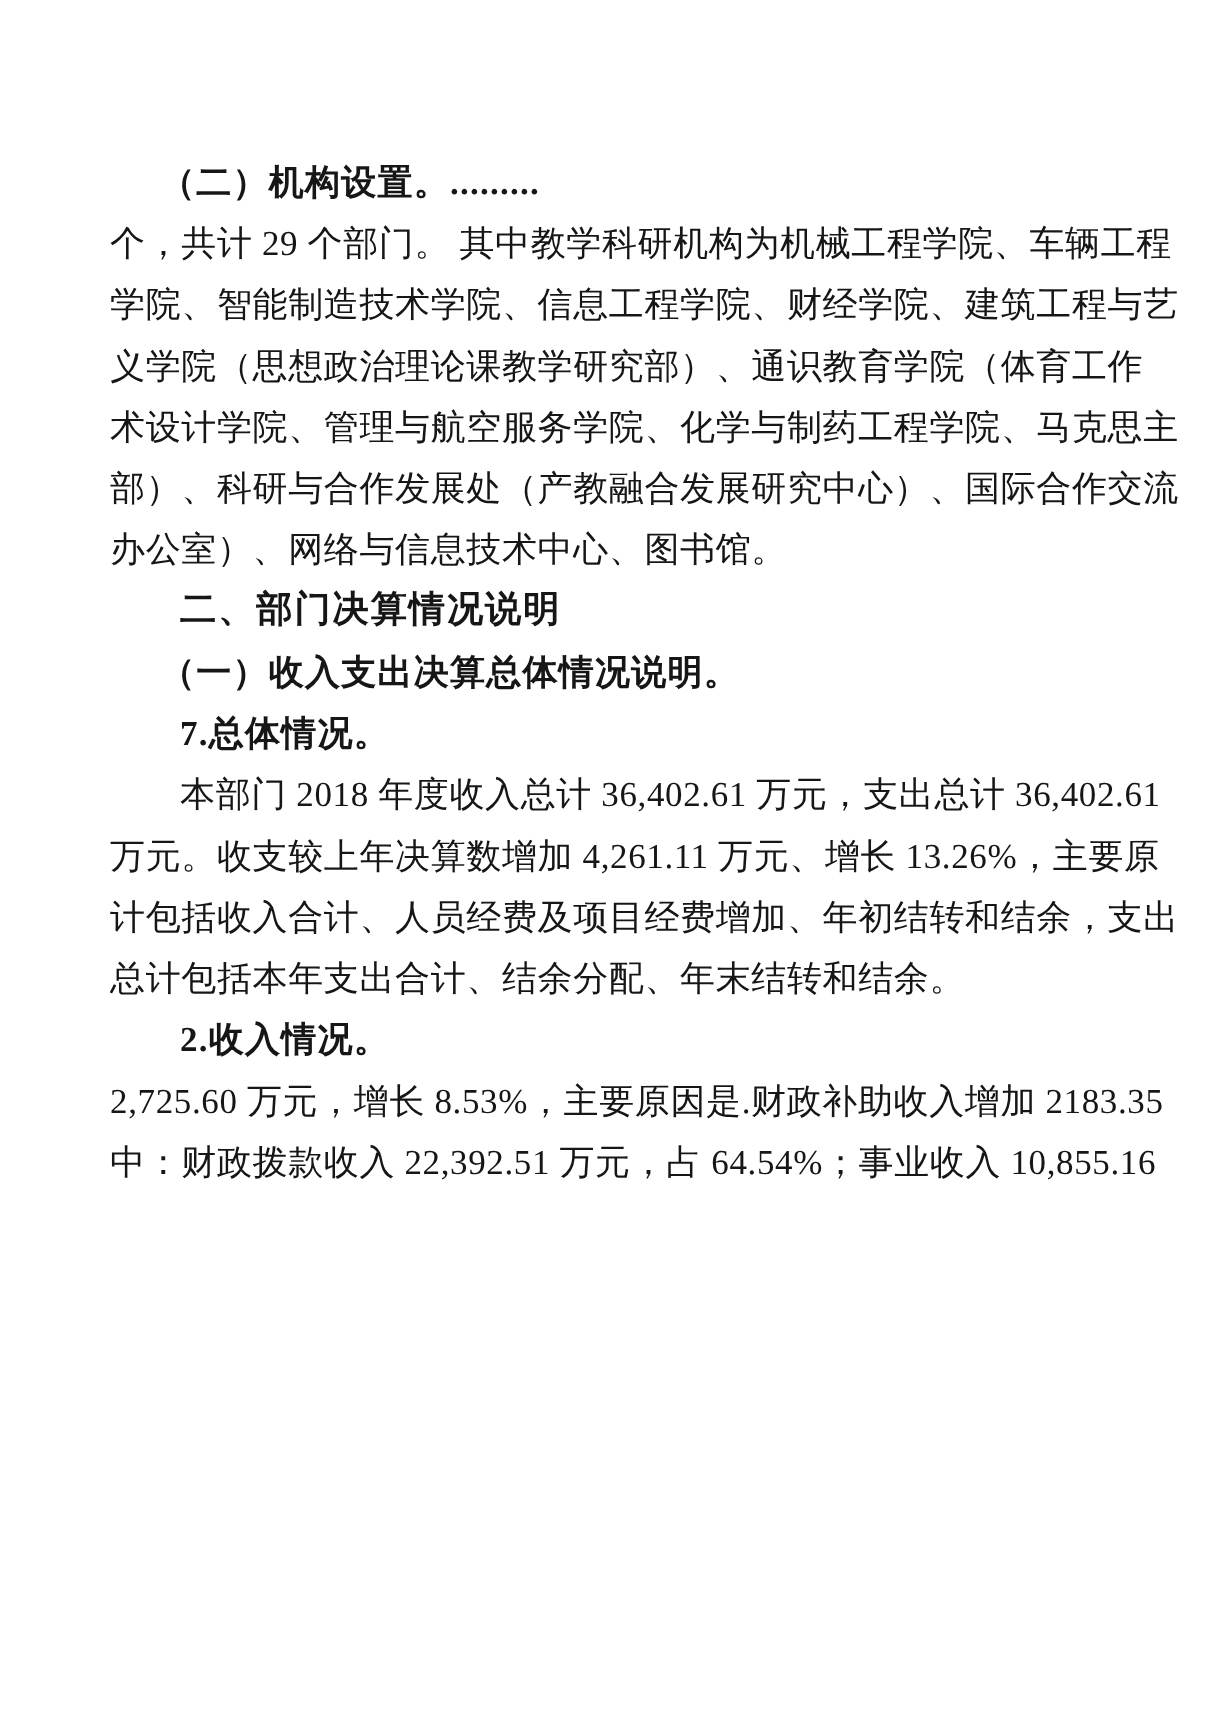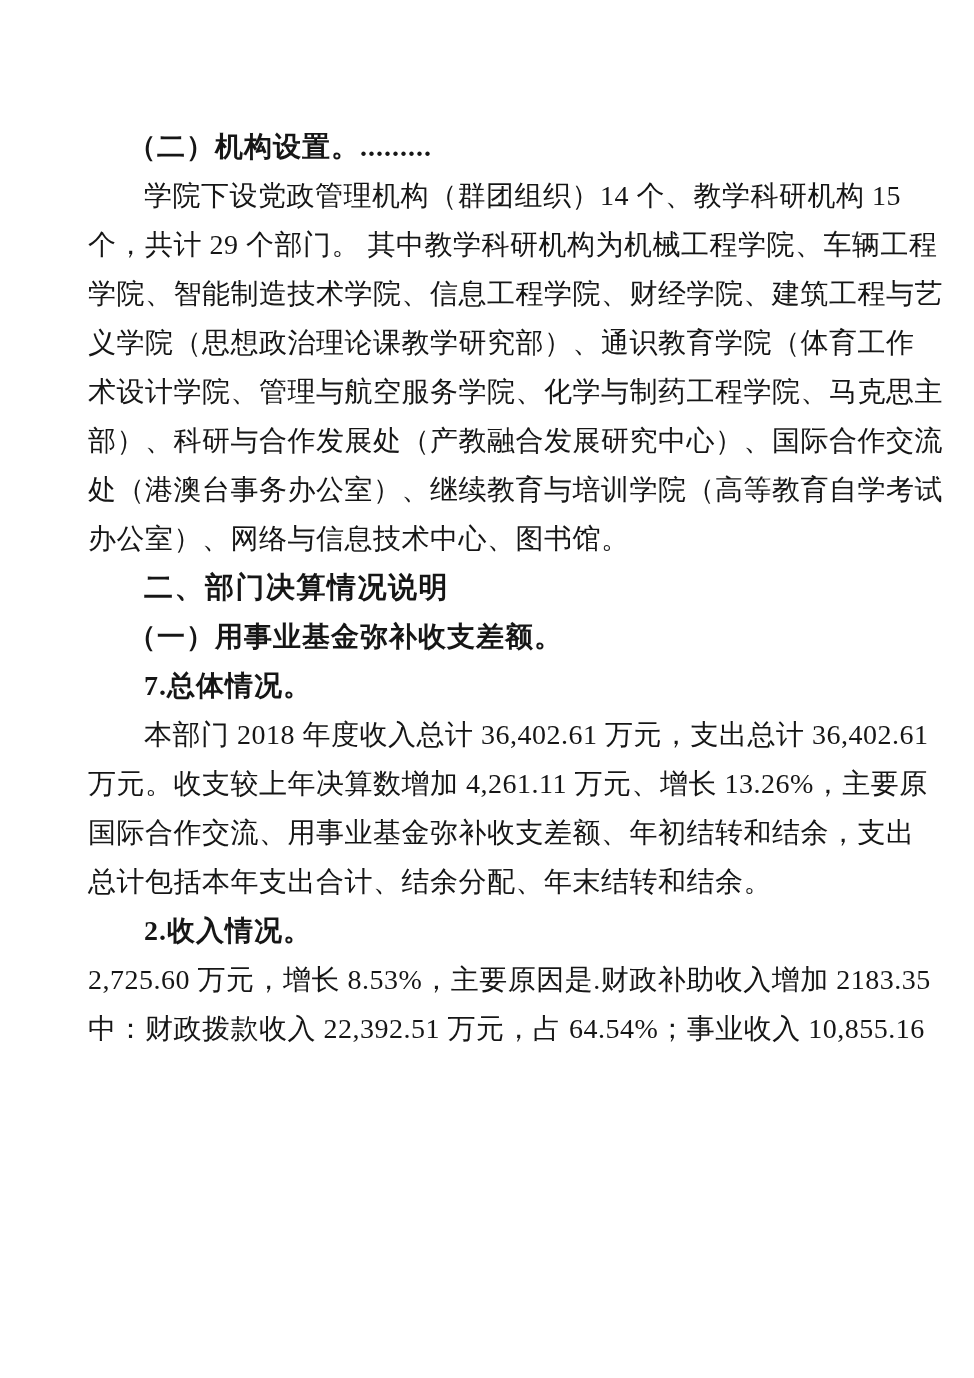--- a/index.html
+++ b/index.html
@@ -30,60 +30,58 @@
   }
   
   .h-kai {
     font-weight: bold;
     padding-left: 40px;
     letter-spacing: 1px;
   }
   
   .h-hei {
     font-weight: bold;
-    font-family: Liberation Serif, serif;
+    font-family: Liberation Mono, monospace;
     font-size: 29px;
     padding-left: 56px;
     letter-spacing: 1.5px;
   }
   
   .h-num {
     font-weight: bold;
     padding-left: 56px;
     letter-spacing: 1px;
   }
 </style>
 </head>
 <body>
 
 <div class="page">
 
   <div class="line h-kai">（二）机构设置。.........</div>
 
   <div>
-    <div class="line first">学院下设党政管理机构（群团组织）14 个、教学科研机构 15</div>
     <div class="line">个，共计 29 个部门。 其中教学科研机构为机械工程学院、车辆工程</div>
     <div class="line">学院、智能制造技术学院、信息工程学院、财经学院、建筑工程与艺</div>
     <div class="line">义学院（思想政治理论课教学研究部）、通识教育学院（体育工作</div>
     <div class="line">术设计学院、管理与航空服务学院、化学与制药工程学院、马克思主</div>
     <div class="line">部）、科研与合作发展处（产教融合发展研究中心）、国际合作交流</div>
-    <div class="line">处（港澳台事务办公室）、继续教育与培训学院（高等教育自学考试</div>
     <div class="line">办公室）、网络与信息技术中心、图书馆。</div>
   </div>
 
   <div class="line h-hei">二、部门决算情况说明</div>
 
-  <div class="line h-kai">（一）用事业基金弥补收支差额。</div>
+  <div class="line h-kai">（一）收入支出决算总体情况说明。</div>
 
   <div class="line h-num">7.总体情况。</div>
 
   <div>
     <div class="line first">本部门 2018 年度收入总计 36,402.61 万元，支出总计 36,402.61</div>
     <div class="line">万元。收支较上年决算数增加 4,261.11 万元、增长 13.26%，主要原</div>
-    <div class="line">国际合作交流、用事业基金弥补收支差额、年初结转和结余，支出</div>
+    <div class="line">计包括收入合计、人员经费及项目经费增加、年初结转和结余，支出</div>
     <div class="line">总计包括本年支出合计、结余分配、年末结转和结余。</div>
   </div>
 
   <div class="line h-num">2.收入情况。</div>
 
   <div>
     <div class="line">2,725.60 万元，增长 8.53%，主要原因是.财政补助收入增加 2183.35</div>
     <div class="line">中：财政拨款收入 22,392.51 万元，占 64.54%；事业收入 10,855.16</div>
   </div>
 

